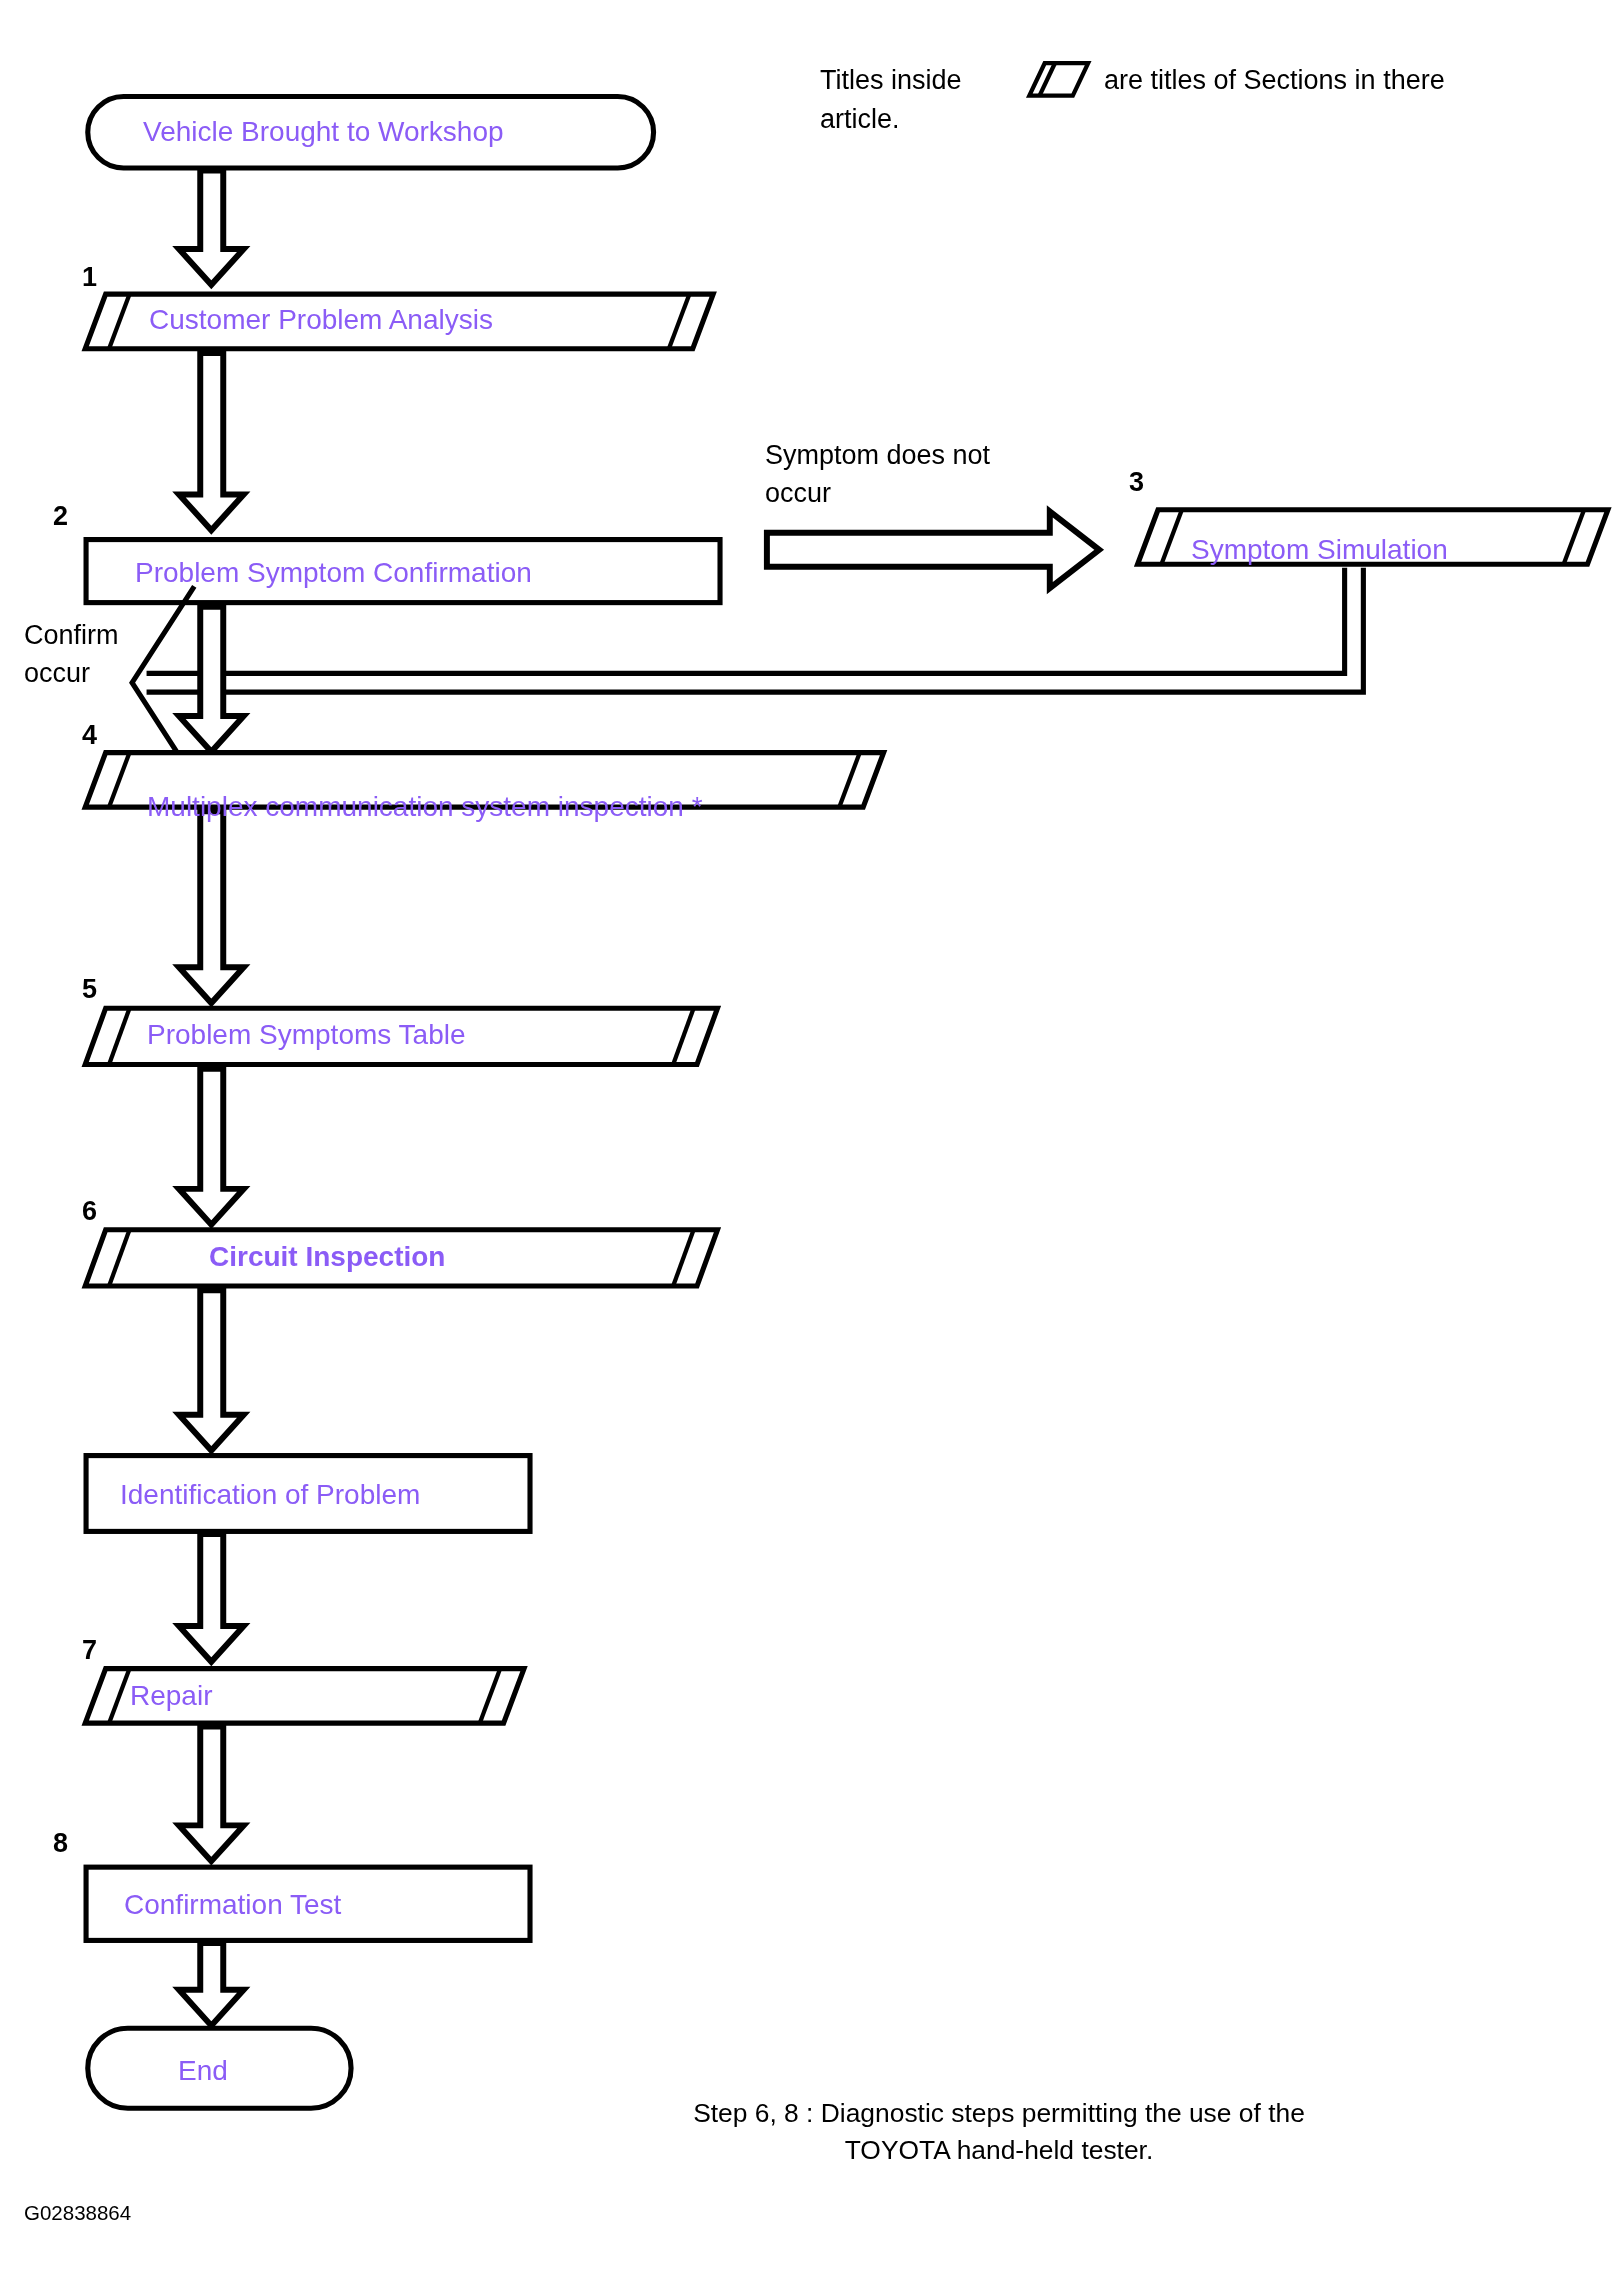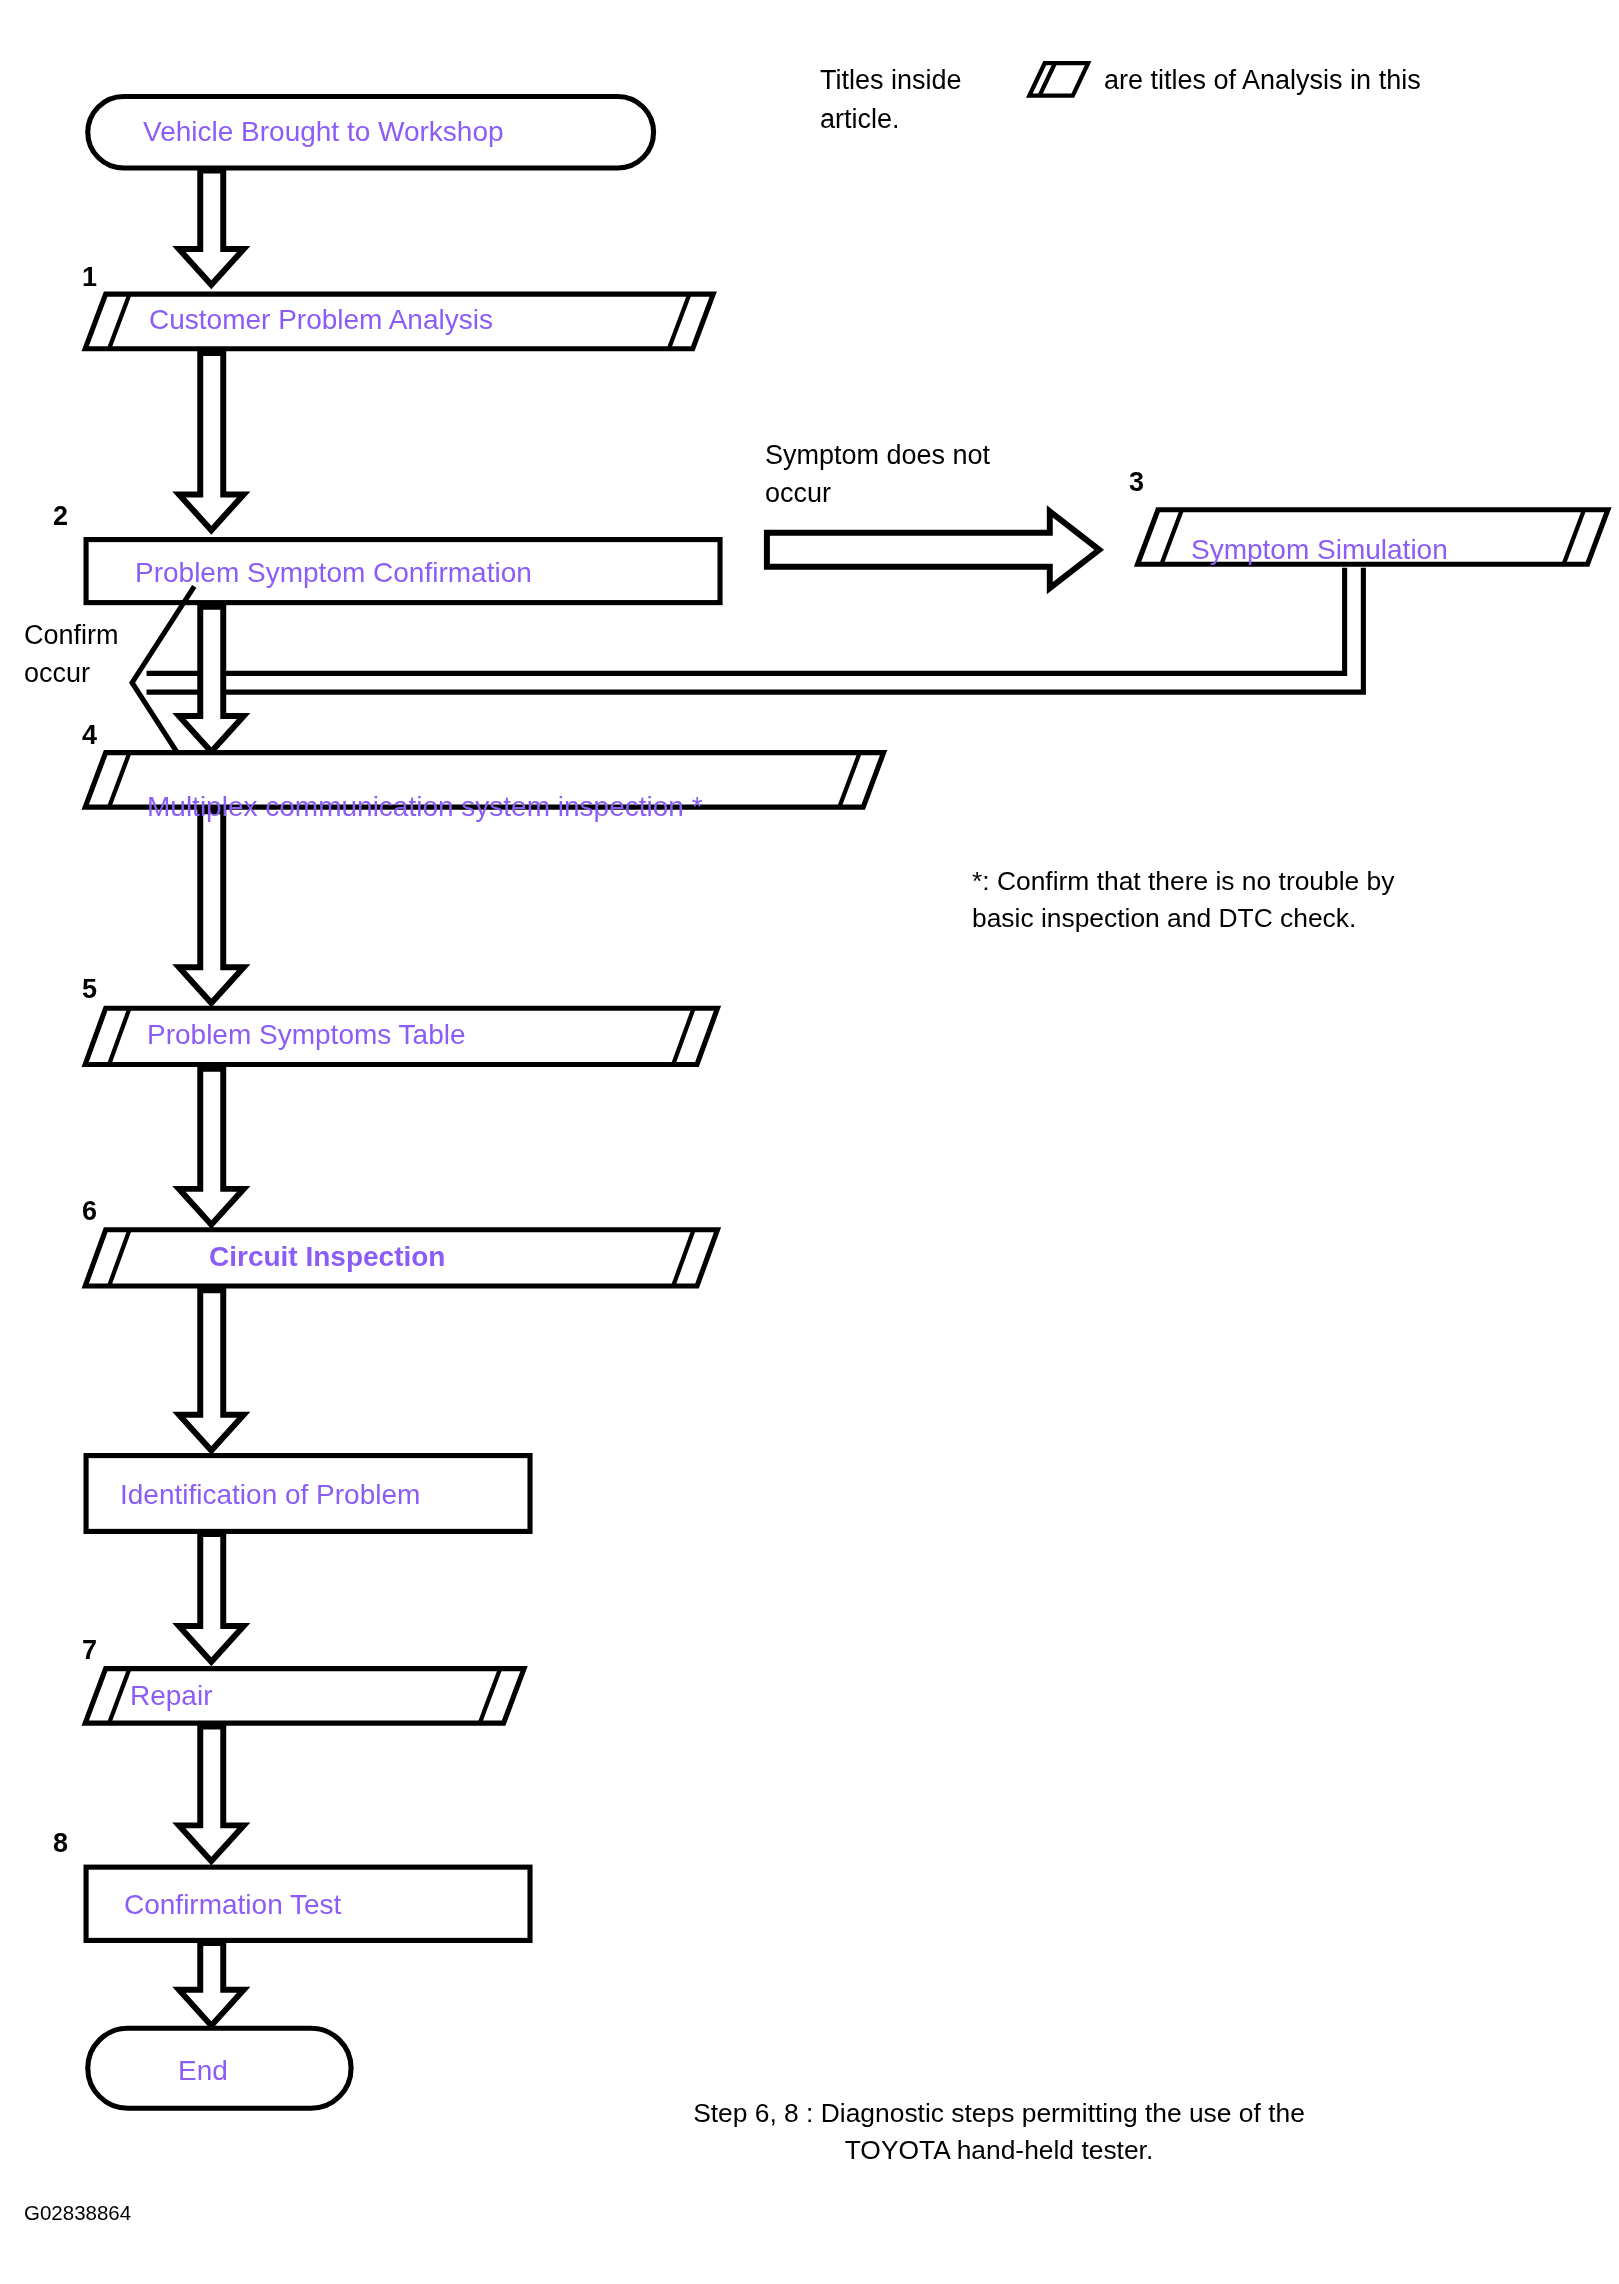--- a/index.html
+++ b/index.html
@@ -226,21 +226,21 @@
     </g>
 
     <g>
       <path class="shape-stroke-thin" d="M 1226 74 L 1277 74 L 1259 112 L 1208 112 Z"></path>
       <path class="slash-line" d="M 1238 74 L 1220 112"></path>
     </g>
 
   </svg>
 
   <div class="legend-text" style="left:820px; top:61px;">Titles inside</div>
-  <div class="legend-text" style="left:1104px; top:61px;">are titles of Analysis in this</div>
+  <div class="legend-text" style="left:1104px; top:61px;">are titles of Sections in there</div>
   <div class="legend-text" style="left:820px; top:100px;">article.</div>
 
   <div class="node-label" style="left:143px; top:116px;">Vehicle Brought to Workshop</div>
 
   <div class="step-num" style="left:82px; top:262px;">1</div>
   <div class="node-label" style="left:149px; top:304px;">Customer Problem Analysis</div>
 
   <div class="step-num" style="left:53px; top:501px;">2</div>
   <div class="node-label" style="left:135px; top:557px;">Problem Symptom Confirmation</div>
 
@@ -253,24 +253,20 @@
   <div class="node-label" style="left:1191px; top:520px;margin-top:14px;">Symptom Simulation</div>
 
   <div class="edge-label" style="left:24px; top:616px;">
     <div>Confirm</div>
     <div>occur</div>
   </div>
 
   <div class="step-num" style="left:82px; top:720px;">4</div>
   <div class="node-label" style="left:147px; top:763px;margin-top:28px;">Multiplex communication system inspection *</div>
 
-  <div class="note-text" style="left:972px; top:863px;">
-    <div>*: Confirm that there is no trouble by</div>
-    <div>basic inspection and DTC check.</div>
-  </div>
 
   <div class="step-num" style="left:82px; top:974px;">5</div>
   <div class="node-label" style="left:147px; top:1019px;">Problem Symptoms Table</div>
 
   <div class="step-num" style="left:82px; top:1196px;">6</div>
   <div class="node-label bold" style="left:209px; top:1241px;">Circuit Inspection</div>
 
   <div class="node-label" style="left:120px; top:1479px;">Identification of Problem</div>
 
   <div class="step-num" style="left:82px; top:1635px;">7</div>

